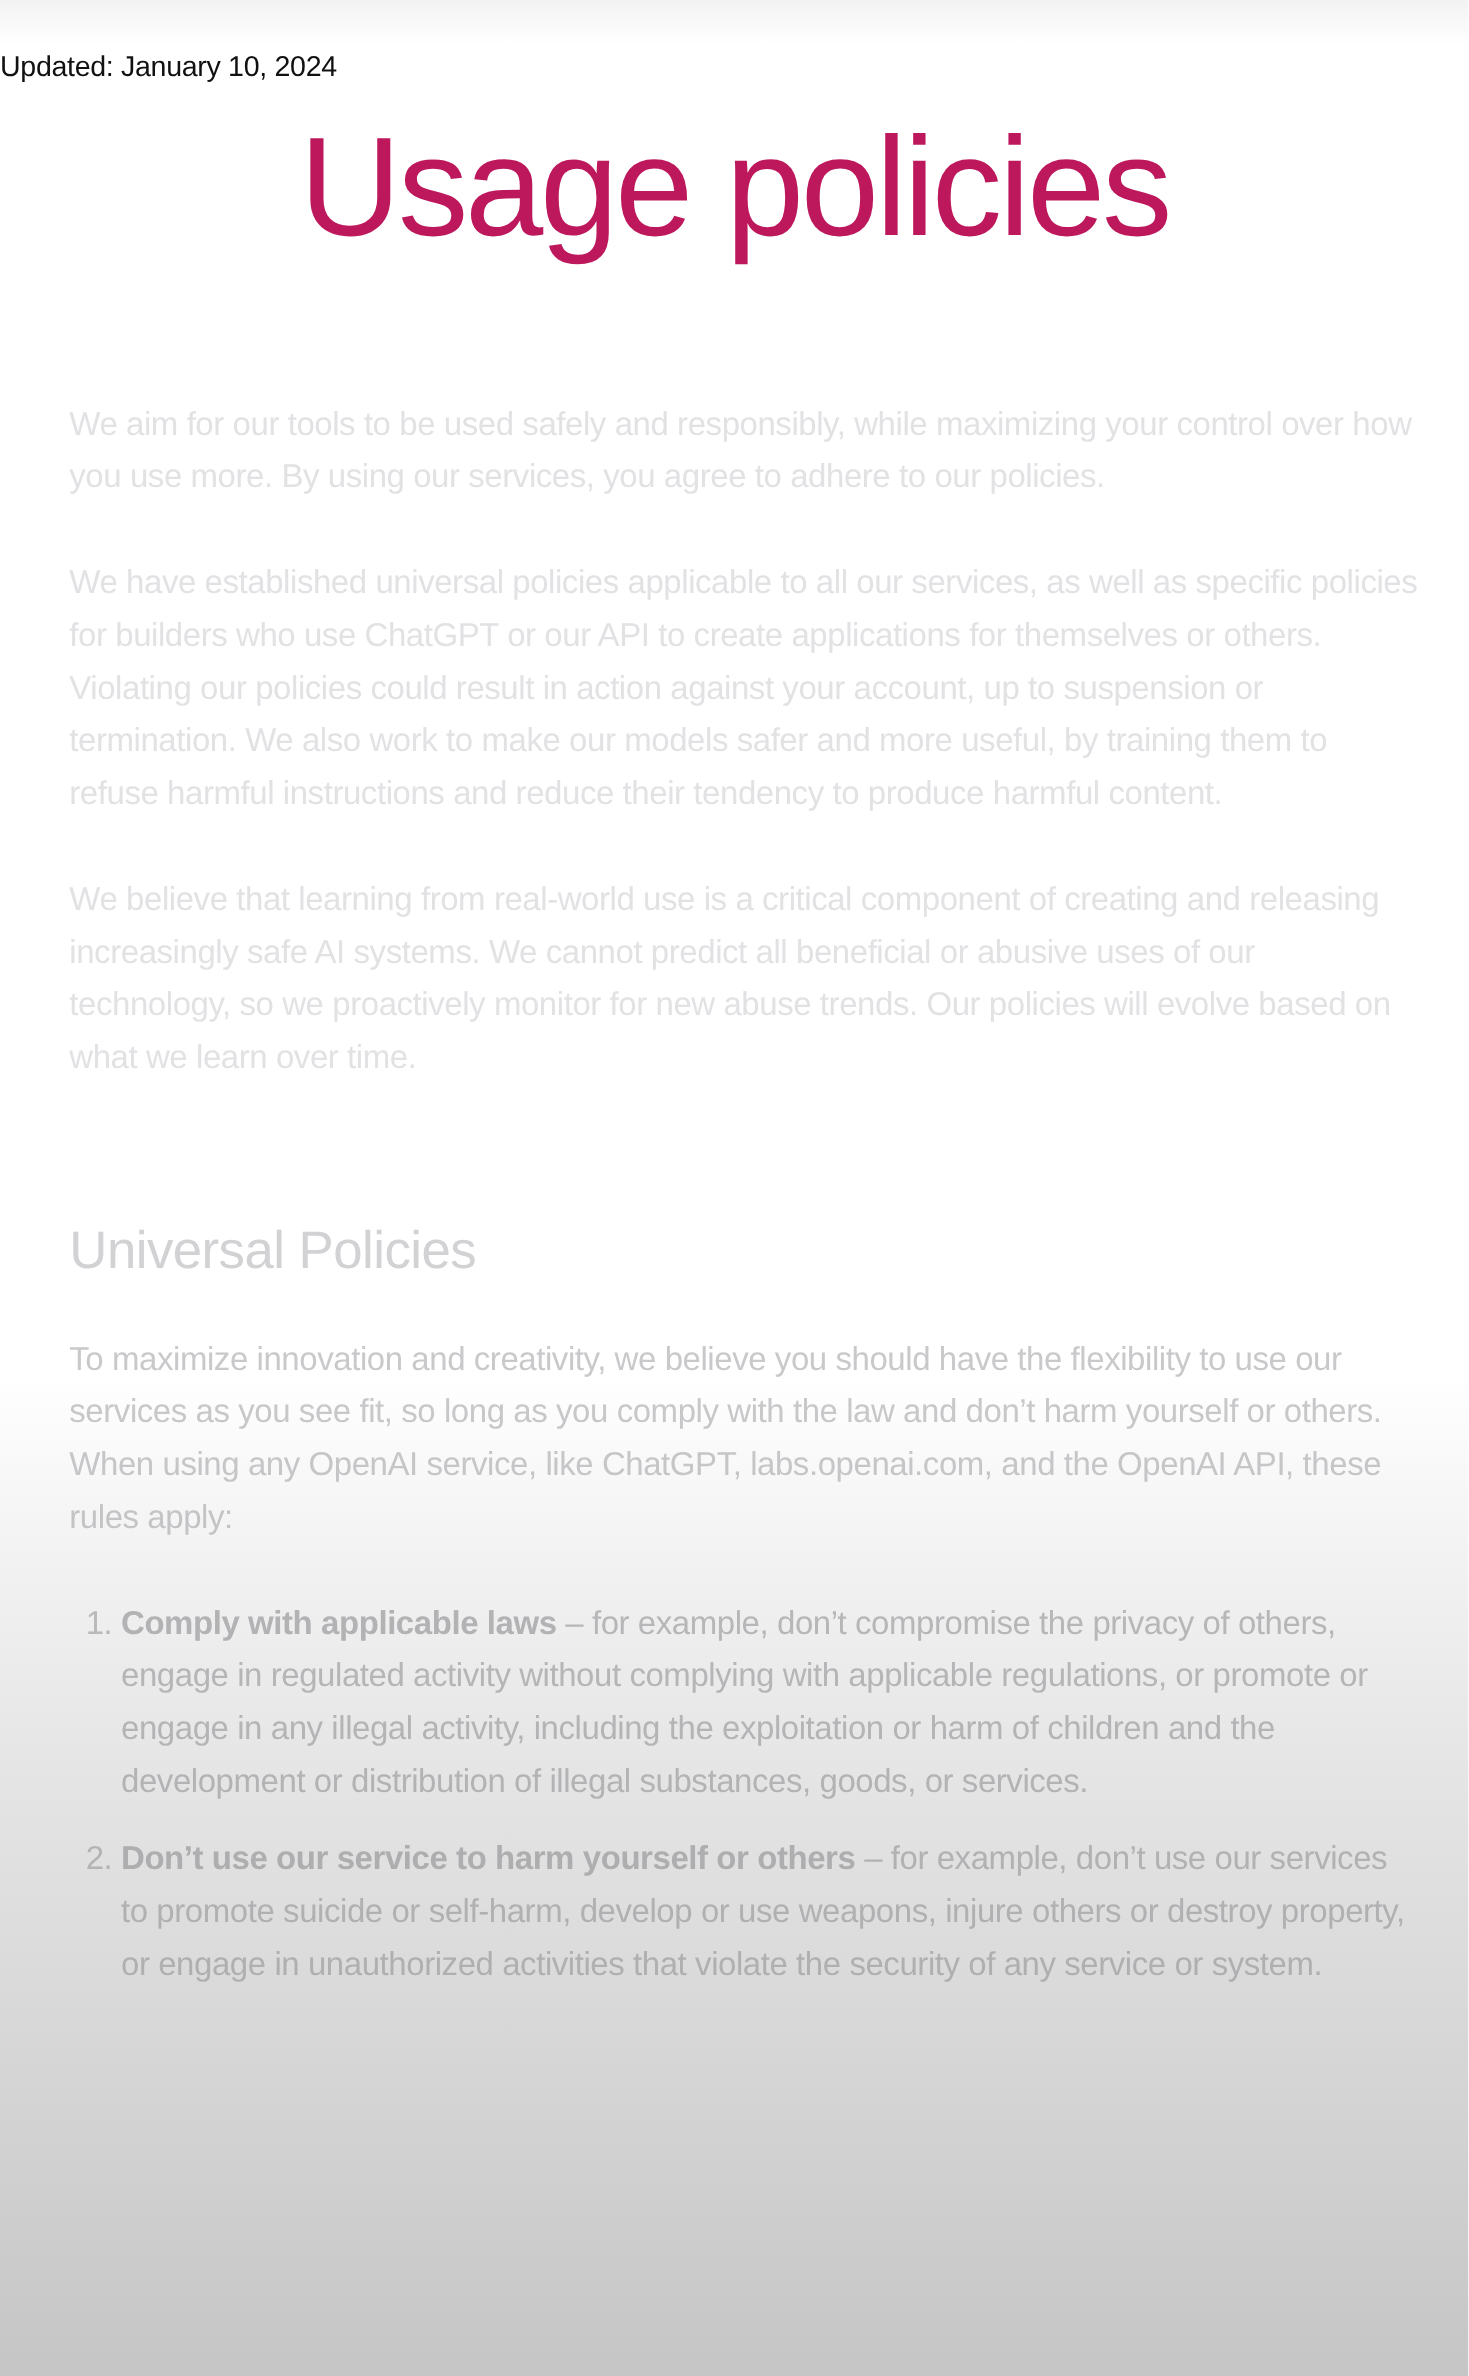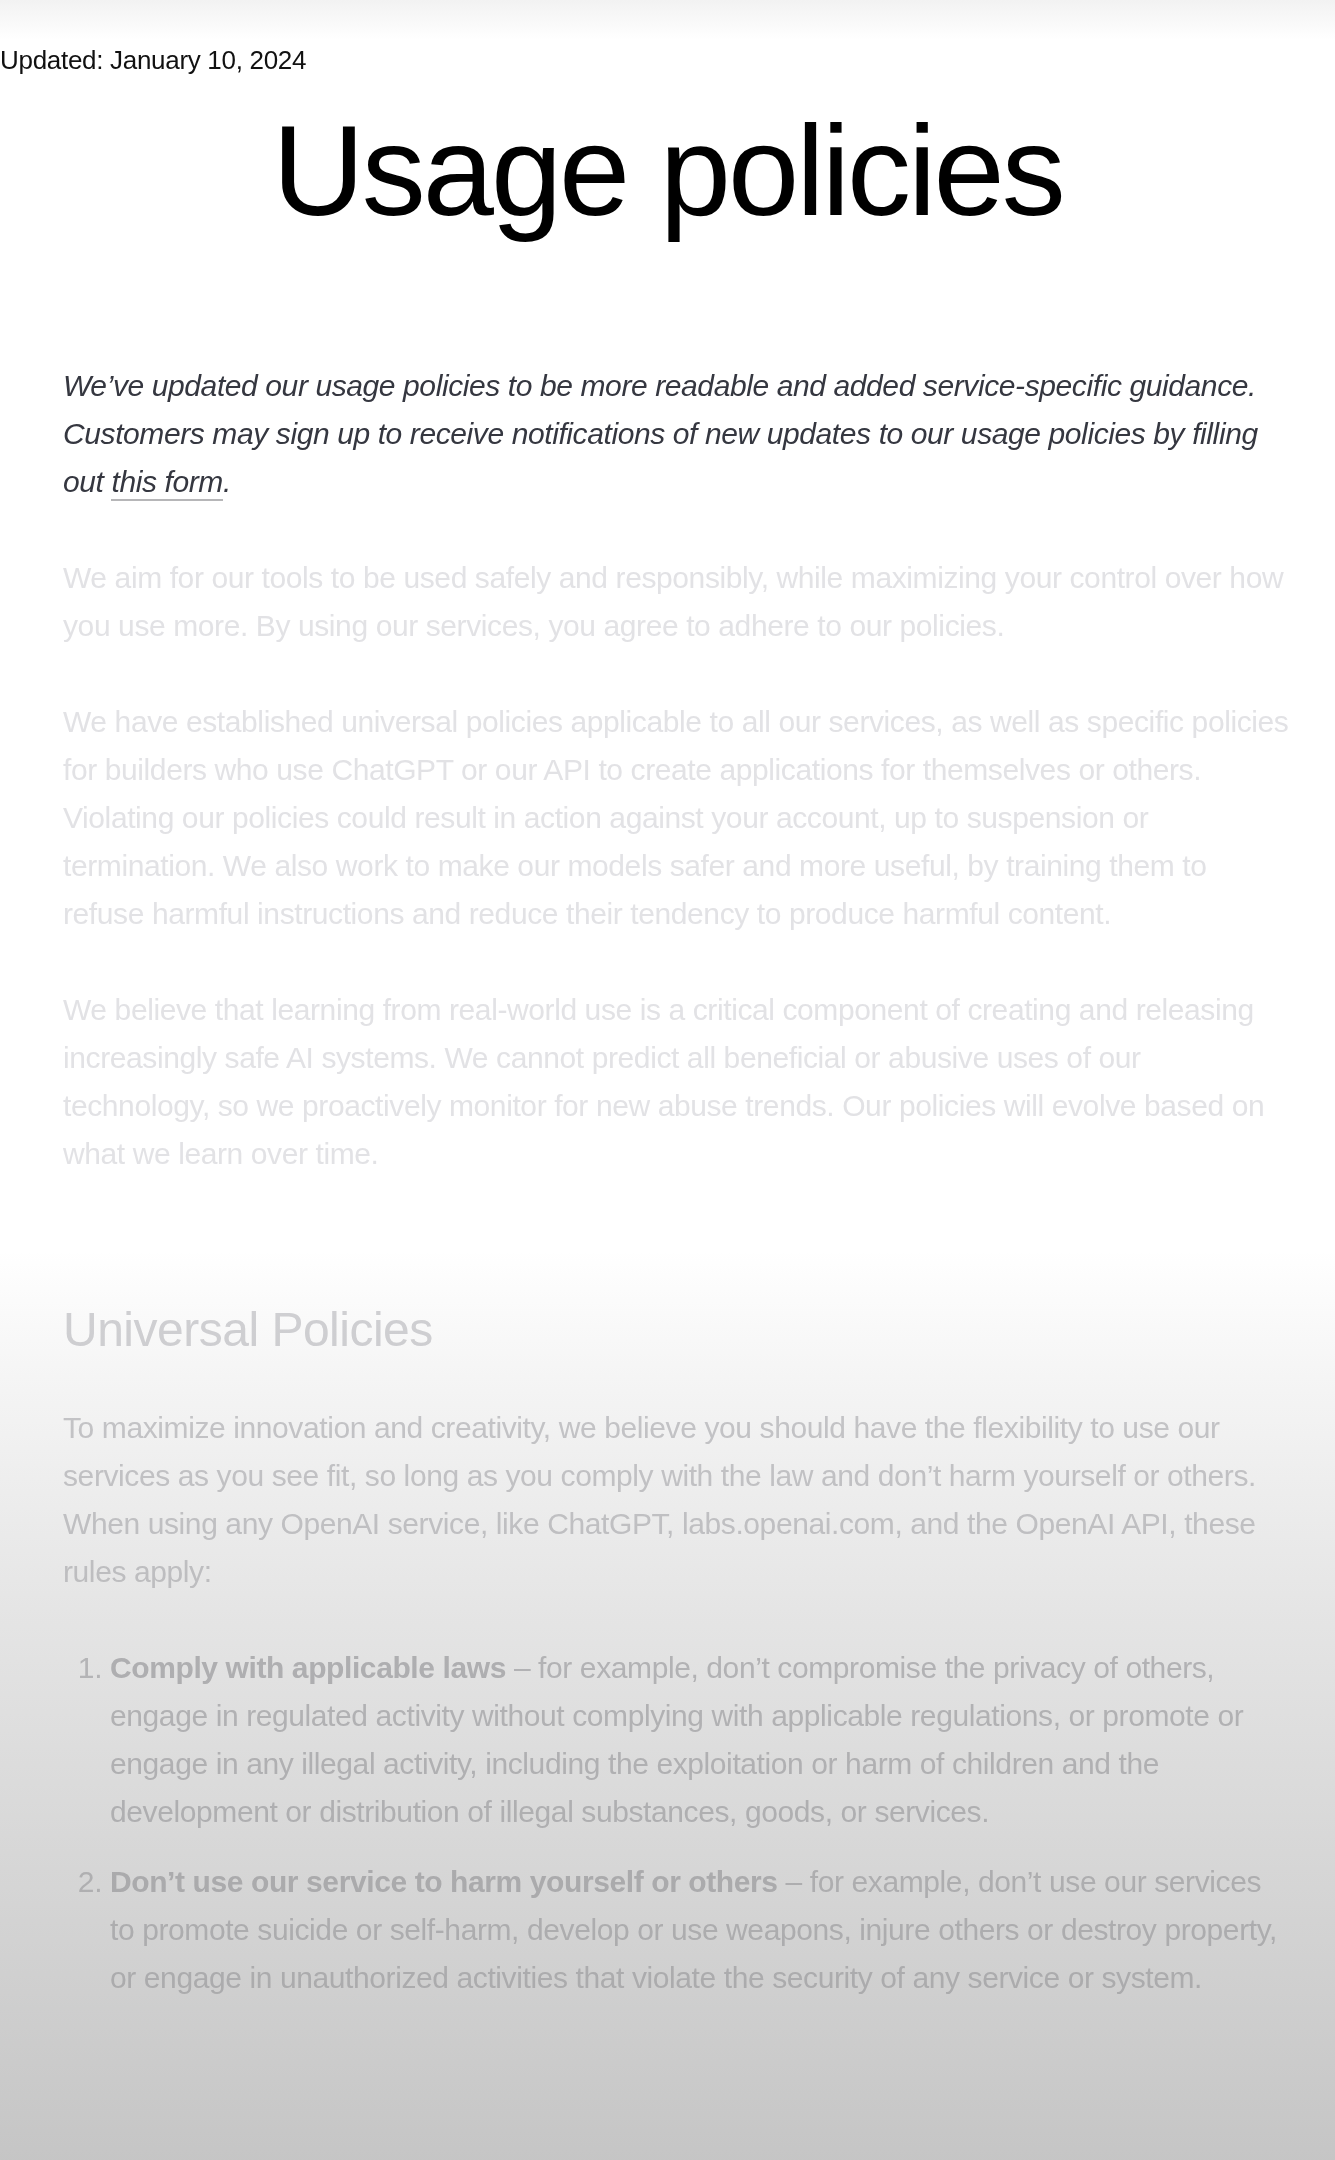--- a/index.html
+++ b/index.html
@@ -39,21 +39,21 @@
   }
   .title {
     position: absolute;
     left: 0; top: 96px;
     width: 1335px;
     margin: 0;
     text-align: center;
     font-size: 128px;
     font-weight: normal;
     line-height: 150px;
-    color: #000000;
+    color: #be185d;
     letter-spacing: -3px;
   }
   .content {
     position: absolute;
     left: 63px;
     top: 362px;
     width: 1230px;
     font-size: 30px;
     line-height: 48px;
     letter-spacing: -0.4px;
@@ -119,21 +119,20 @@
 </head>
 <body>
 
 <div class="top-fade"></div>
 
 <div class="page">
   <div class="updated">Updated: January 10, 2024</div>
   <h1 class="title">Usage policies</h1>
 
   <div class="content">
-    <p class="intro"><span>We’ve updated our usage policies to be more readable and added service-specific guidance. Customers may sign up to receive notifications of new updates to our usage policies by filling out </span><a href="#">this form</a><span>.</span></p>
 
     <p class="faded">We aim for our tools to be used safely and responsibly, while maximizing your control over how you use more. By using our services, you agree to adhere to our policies.</p>
     <p class="faded">We have established universal policies applicable to all our services, as well as specific policies for builders who use ChatGPT or our API to create applications for themselves or others. Violating our policies could result in action against your account, up to suspension or termination. We also work to make our models safer and more useful, by training them to refuse harmful instructions and reduce their tendency to produce harmful content.</p>
     <p class="faded">We believe that learning from real-world use is a critical component of creating and releasing increasingly safe AI systems. We cannot predict all beneficial or abusive uses of our technology, so we proactively monitor for new abuse trends. Our policies will evolve based on what we learn over time.</p>
 
     <h2 class="section-title">Universal Policies</h2>
     <p class="universal-intro">To maximize innovation and creativity, we believe you should have the flexibility to use our services as you see fit, so long as you comply with the law and don’t harm yourself or others. When using any OpenAI service, like ChatGPT, labs.openai.com, and the OpenAI API, these rules apply:</p>
 
     <ol class="rules">
       <li><span class="rule-lead">Comply with applicable laws</span><span> – for example, don’t compromise the privacy of others, engage in regulated activity without complying with applicable regulations, or promote or engage in any illegal activity, including the exploitation or harm of children and the development or distribution of illegal substances, goods, or services.</span></li>

